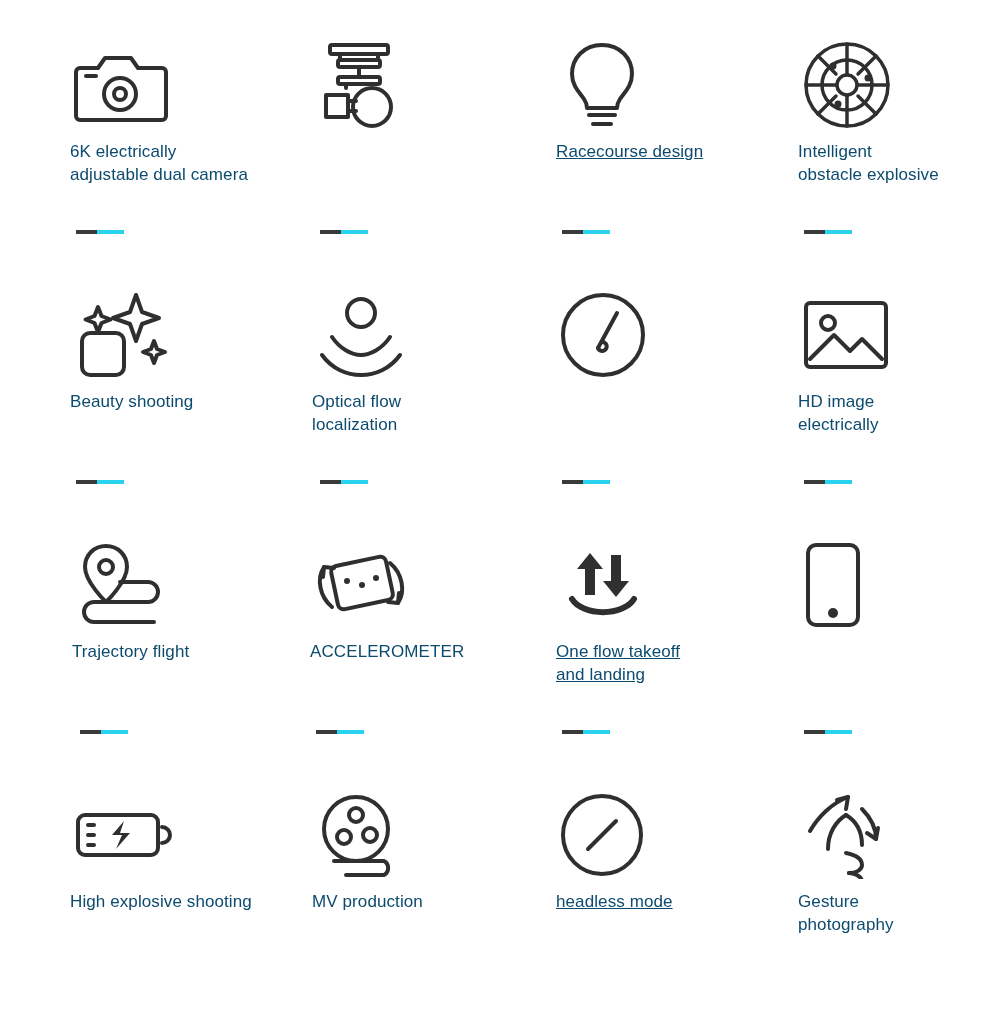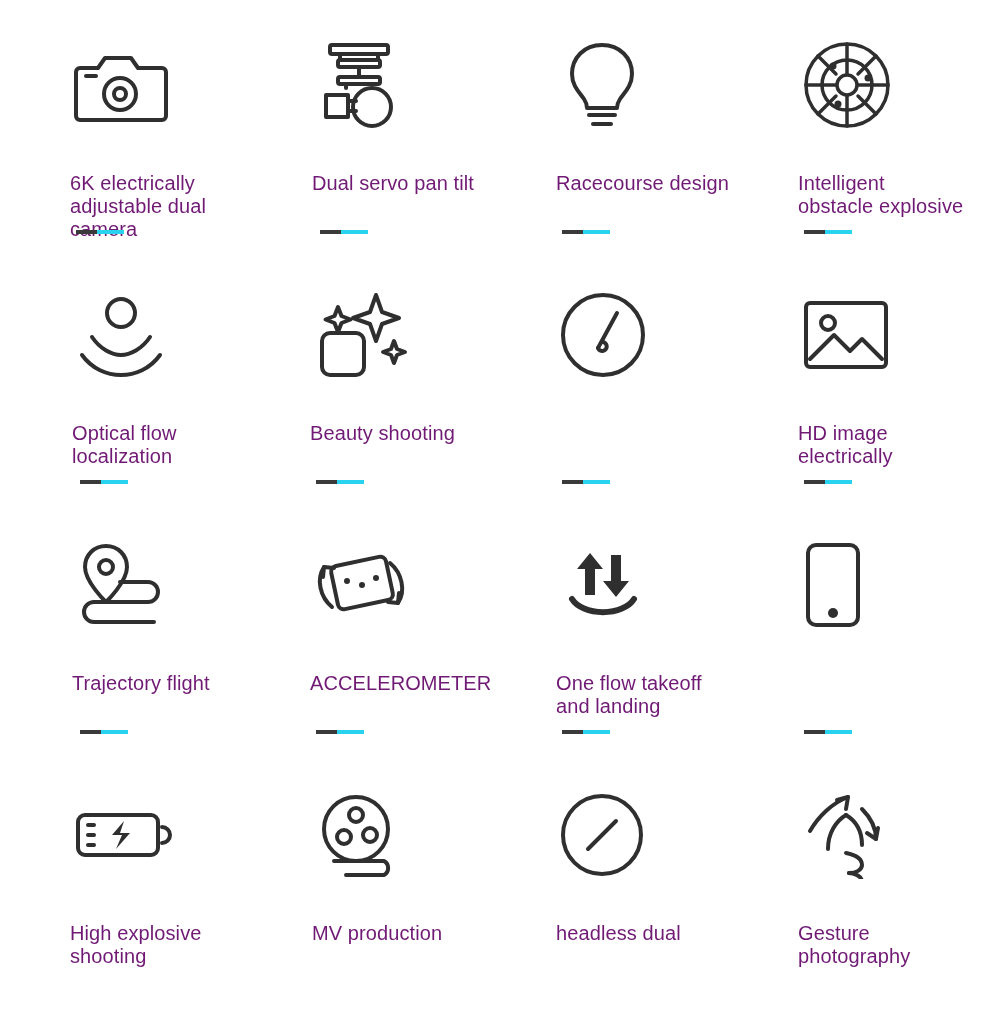--- a/index.html
+++ b/index.html
@@ -37,27 +37,26 @@
     display: flex;
     align-items: center;
     justify-content: flex-start;
     padding-left: 4px;
     box-sizing: border-box;
   }
   .icon-box svg {
     display: block;
   }
   .feature-label {
-    font-size: 20px;
+    font-size: 17px;
     line-height: 23px;
-    color: #701a75;
+    color: #0c4a6e;
     letter-spacing: 0.1px;
     max-width: 200px;
     white-space: pre-line;
-    margin-top: 32px;
   }
   .divider {
     position: absolute;
     left: 6px;
     top: 200px;
     width: 48px;
     height: 4px;
     display: flex;
   }
   .divider .seg-dark {
@@ -69,21 +68,21 @@
     width: 27px;
     height: 4px;
     background: #29d2ef;
   }
   
   .c0 .icon-box { padding-left: 4px; }
   .c1 .icon-box { padding-left: 6px; }
   .c2 .icon-box { padding-left: 10px; }
   .c3 .icon-box { padding-left: 12px; }
   .c1 .feature-label, .c1 .divider { margin-left: 2px; }
-  .c2 .feature-label { margin-left: 6px; }
+  .c2 .feature-label { margin-left: 6px; text-decoration: underline; }
   .c2 .divider { left: 12px; }
   .c3 .feature-label { margin-left: 8px; }
   .c3 .divider { left: 14px; }
   .c1 .divider { left: 8px; }
 </style>
 </head>
 <body>
 
 <div class="feature-grid">
 
@@ -115,21 +114,20 @@
           <rect x="22" y="21" width="42" height="7" rx="2"></rect>
           <path d="M43 28 v10"></path>
           <rect x="22" y="38" width="42" height="7" rx="2"></rect>
           <path d="M30 45 v4"></path>
           <path d="M10 56 h22 v22 H10 z"></path>
           <circle cx="56" cy="68" r="19"></circle>
           <path d="M32 62 h8 M32 72 h8"></path>
         </g>
       </svg>
     </div>
-    <div class="feature-label">Dual servo pan tilt</div>
     <div class="divider">
       <span class="seg-dark"></span>
         <span class="seg-cyan"></span>
     </div>
   </div>
 
   <div class="feature-cell c2">
     <div class="icon-box">
       <svg width="84" height="92" viewBox="0 0 84 92">
         <g fill="none" stroke="#2f2f2f" stroke-width="4" stroke-linejoin="round" stroke-linecap="round">
@@ -164,50 +162,50 @@
       </svg>
     </div>
     <div class="feature-label">Intelligent
 obstacle explosive</div>
     <div class="divider">
       <span class="seg-dark"></span>
         <span class="seg-cyan"></span>
     </div>
   </div>
 
-  <div class="feature-cell c1">
-    <div class="icon-box">
-      <svg width="90" height="84" viewBox="0 0 90 84">
-        <g fill="none" stroke="#2f2f2f" stroke-width="4" stroke-linejoin="round" stroke-linecap="round">
-          <circle cx="45" cy="20" r="14"></circle>
-          <path d="M16 44 c8 12 20 18 29 18 c9 0 21 -6 29 -18"></path>
-          <path d="M6 62 c10 14 25 20 39 20 c14 0 29 -6 39 -20"></path>
-        </g>
-      </svg>
-    </div>
-    <div class="feature-label">Optical flow
-localization</div>
-    <div class="divider">
-      <span class="seg-dark"></span>
-        <span class="seg-cyan"></span>
-    </div>
-  </div>
-
   <div class="feature-cell c0">
     <div class="icon-box">
       <svg width="96" height="92" viewBox="0 0 96 92">
         <g fill="none" stroke="#2f2f2f" stroke-width="4" stroke-linejoin="round" stroke-linecap="round">
           <rect x="8" y="44" width="42" height="42" rx="8"></rect>
           <path d="M62 6 l6 17 l17 6 l-17 6 l-6 17 l-6 -17 l-17 -6 l17 -6 z"></path>
           <path d="M24 18 l3.5 9 l9 3.5 l-9 3.5 l-3.5 9 l-3.5 -9 l-9 -3.5 l9 -3.5 z"></path>
           <path d="M80 52 l3 8 l8 3 l-8 3 l-3 8 l-3 -8 l-8 -3 l8 -3 z"></path>
         </g>
       </svg>
     </div>
     <div class="feature-label">Beauty shooting</div>
+    <div class="divider">
+      <span class="seg-dark"></span>
+        <span class="seg-cyan"></span>
+    </div>
+  </div>
+
+  <div class="feature-cell c1">
+    <div class="icon-box">
+      <svg width="90" height="84" viewBox="0 0 90 84">
+        <g fill="none" stroke="#2f2f2f" stroke-width="4" stroke-linejoin="round" stroke-linecap="round">
+          <circle cx="45" cy="20" r="14"></circle>
+          <path d="M16 44 c8 12 20 18 29 18 c9 0 21 -6 29 -18"></path>
+          <path d="M6 62 c10 14 25 20 39 20 c14 0 29 -6 39 -20"></path>
+        </g>
+      </svg>
+    </div>
+    <div class="feature-label">Optical flow
+localization</div>
     <div class="divider">
       <span class="seg-dark"></span>
         <span class="seg-cyan"></span>
     </div>
   </div>
 
   <div class="feature-cell c2">
     <div class="icon-box">
       <svg width="86" height="86" viewBox="0 0 86 86">
         <g fill="none" stroke="#2f2f2f" stroke-width="4" stroke-linejoin="round" stroke-linecap="round">
@@ -348,21 +346,21 @@
 
   <div class="feature-cell c2">
     <div class="icon-box">
       <svg width="84" height="84" viewBox="0 0 84 84">
         <g fill="none" stroke="#2f2f2f" stroke-width="4" stroke-linejoin="round" stroke-linecap="round">
           <circle cx="42" cy="42" r="39"></circle>
           <path d="M56 28 L36 48 L28 56 L48 36 z"></path>
         </g>
       </svg>
     </div>
-    <div class="feature-label">headless dual</div>
+    <div class="feature-label">headless mode</div>
   </div>
 
   <div class="feature-cell c3">
     <div class="icon-box">
       <svg width="86" height="88" viewBox="0 0 86 88">
         <g fill="none" stroke="#2f2f2f" stroke-width="4" stroke-linejoin="round" stroke-linecap="round">
           <path d="M8 40 C16 26 30 12 46 6"></path>
           <path d="M46 6 l-2 12 M46 6 l-11 3"></path>
           <path d="M26 58 C26 42 34 30 44 24"></path>
           <path d="M44 24 C54 30 60 40 60 54"></path>

